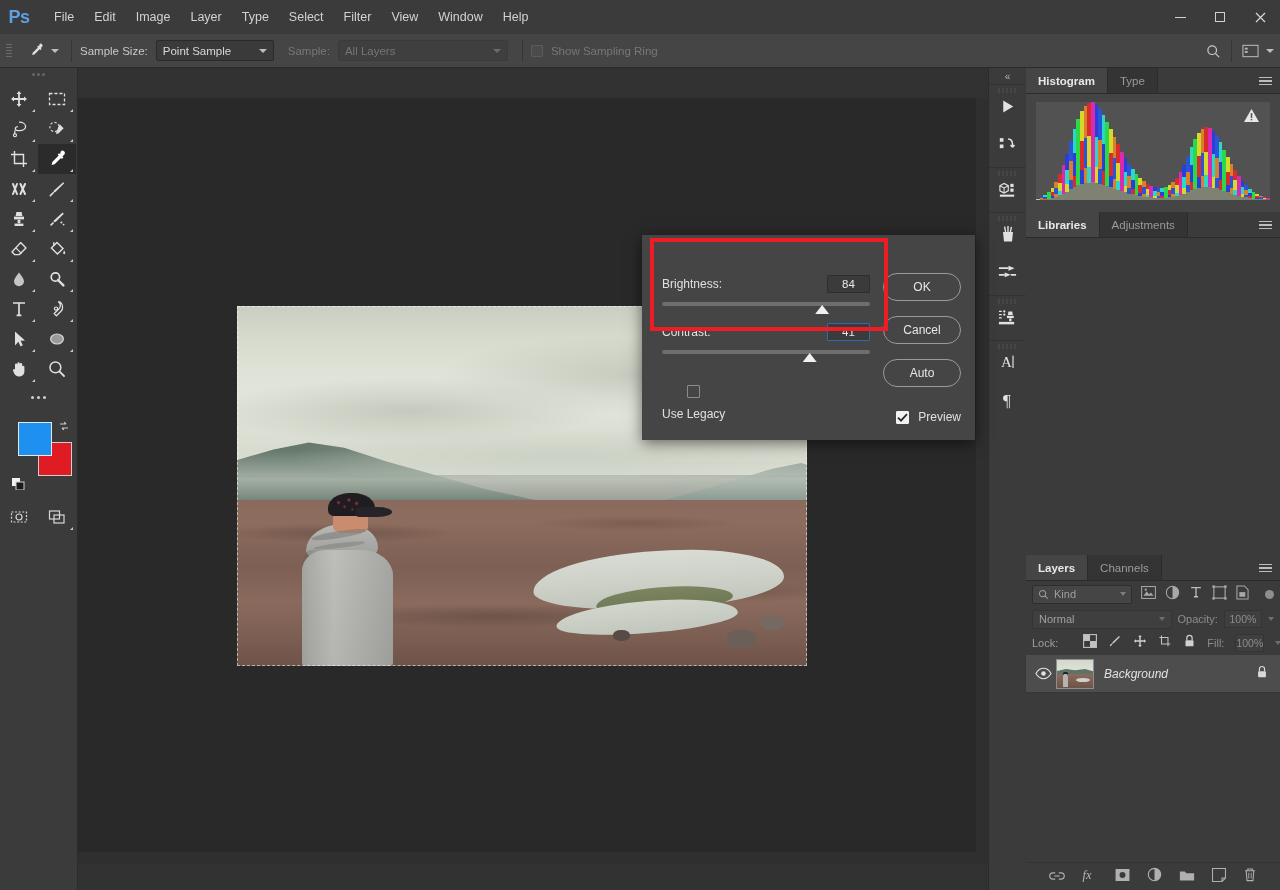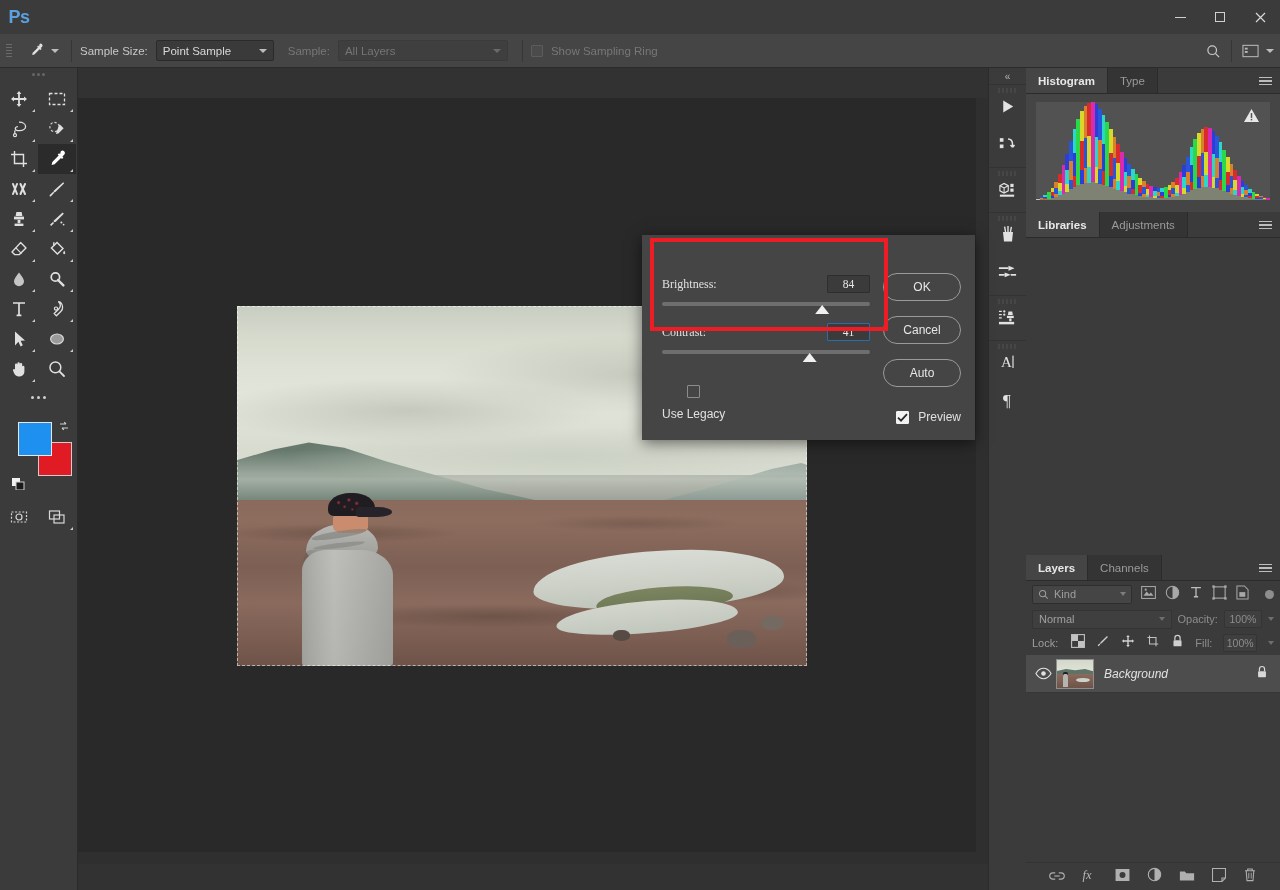--- a/index.html
+++ b/index.html
@@ -306,21 +306,21 @@
     width:146px;height:19px;background:#3f3f3f;border:1px solid #343434;border-radius:2px;
     display:flex;align-items:center;padding:0 6px;color:#a0a0a0;font-size:11px;justify-content:space-between;
   }
   .lp-op-label { color:#8d8d8d; font-size:11px; }
   .lp-op-val {
     width:40px;height:18px;background:#3f3f3f;border:1px solid #343434;border-radius:2px;
     display:flex;align-items:center;justify-content:center;color:#8d8d8d;font-size:10.5px;
   }
   .lp-spin { width:0;height:0;border-left:3.5px solid transparent;border-right:3.5px solid transparent;border-top:4px solid #6e6e6e;}
   .lp-lock { height:24px; display:flex; align-items:center; gap:11px; padding:0 6px; }
-  .lp-lock-label { color:#9e9e9e; font-size:11px; margin-right:2px; }
+  .lp-lock-label { color:#9e9e9e; font-size:11px; margin-right:14px; }
   .lp-row {
     height:38px; display:flex; align-items:center; gap:0; background:#4d4d4d; padding:0 4px;
     border-bottom:1px solid #373737;
   }
   .lp-eye { width:26px; display:flex; align-items:center; justify-content:center; }
   .lp-thumb {
     width:38px;height:30px;border:1px solid #8e8e8e; overflow:hidden; position:relative; background:#9aa08f;
   }
   .lt-sky { position:absolute;left:0;top:0;width:100%;height:42%;background:linear-gradient(180deg,#d4d8cb,#dfe2d6);}
   .lt-mtn { position:absolute;left:0;top:30%;width:100%;height:22%;background:#5e7265;clip-path:polygon(0 100%,0 50%,25% 18%,50% 40%,78% 20%,100% 55%,100% 100%);}
@@ -343,21 +343,21 @@
   .dlg-title {
     height:30px; background:#fff; display:flex; align-items:center; padding:0 8px 0 10px;
   }
   .dlg-title-text { color:#222; font-size:12px; }
   .dlg-close { margin-left:auto; width:22px;height:22px; display:flex;align-items:center;justify-content:center; color:#333; font-size:15px; }
   .dlg-body { position:relative; height:175px; }
   .red-box {
     position:absolute; left:8px; top:3px; width:238px; height:93px;
     border:4px solid #ee1c24; pointer-events:none; z-index:4;
   }
-  .slider-group { position:absolute; left:20px; top:40px; width:208px;font-family:Liberation Serif, serif; }
+  .slider-group { position:absolute; left:20px; top:40px; width:208px; }
   .sg-row { display:flex; align-items:center; justify-content:space-between; }
   .sg-label { color:#e0e0e0; font-size:12px; }
   .sg-val {
     width:43px;height:18px;background:#3b3b3b;border:1px solid #2e2e2e;border-radius:1px;
     display:flex;align-items:center;justify-content:center;color:#e8e8e8;font-size:11.5px;
   }
   .sg-val.focused { border:1.5px solid #2b6cb0; background:#3b3b3b; }
   .sg-track {
     position:relative; width:100%; height:4px; background:#6e6e6e; border-radius:2px; margin-top:9px;
   }
@@ -380,20 +380,32 @@
   .dlg-check.checked { background:#f2f2f2; border-color:#f2f2f2; }
   .dlg-check-label { color:#e0e0e0; font-size:12px; }
 </style>
 </head>
 <body>
 
 <div id="app">
 
   <div class="titlebar">
     <div class="ps-logo">Ps</div>
+    <div class="menubar">
+      <div class="menu-item">File</div>
+      <div class="menu-item">Edit</div>
+      <div class="menu-item">Image</div>
+      <div class="menu-item">Layer</div>
+      <div class="menu-item">Type</div>
+      <div class="menu-item">Select</div>
+      <div class="menu-item">Filter</div>
+      <div class="menu-item">View</div>
+      <div class="menu-item">Window</div>
+      <div class="menu-item">Help</div>
+    </div>
     <div class="win-controls">
       <div class="win-btn">
           <span class="wb-min"></span>
         </div>
       <div class="win-btn">
           <span class="wb-max"></span>
         </div>
       <div class="win-btn close">
         <svg width="11" height="11" viewBox="0 0 11 11">
             <path d="M1 1 L10 10 M10 1 L1 10" stroke="#d8d8d8" stroke-width="1.2" fill="none"></path>

